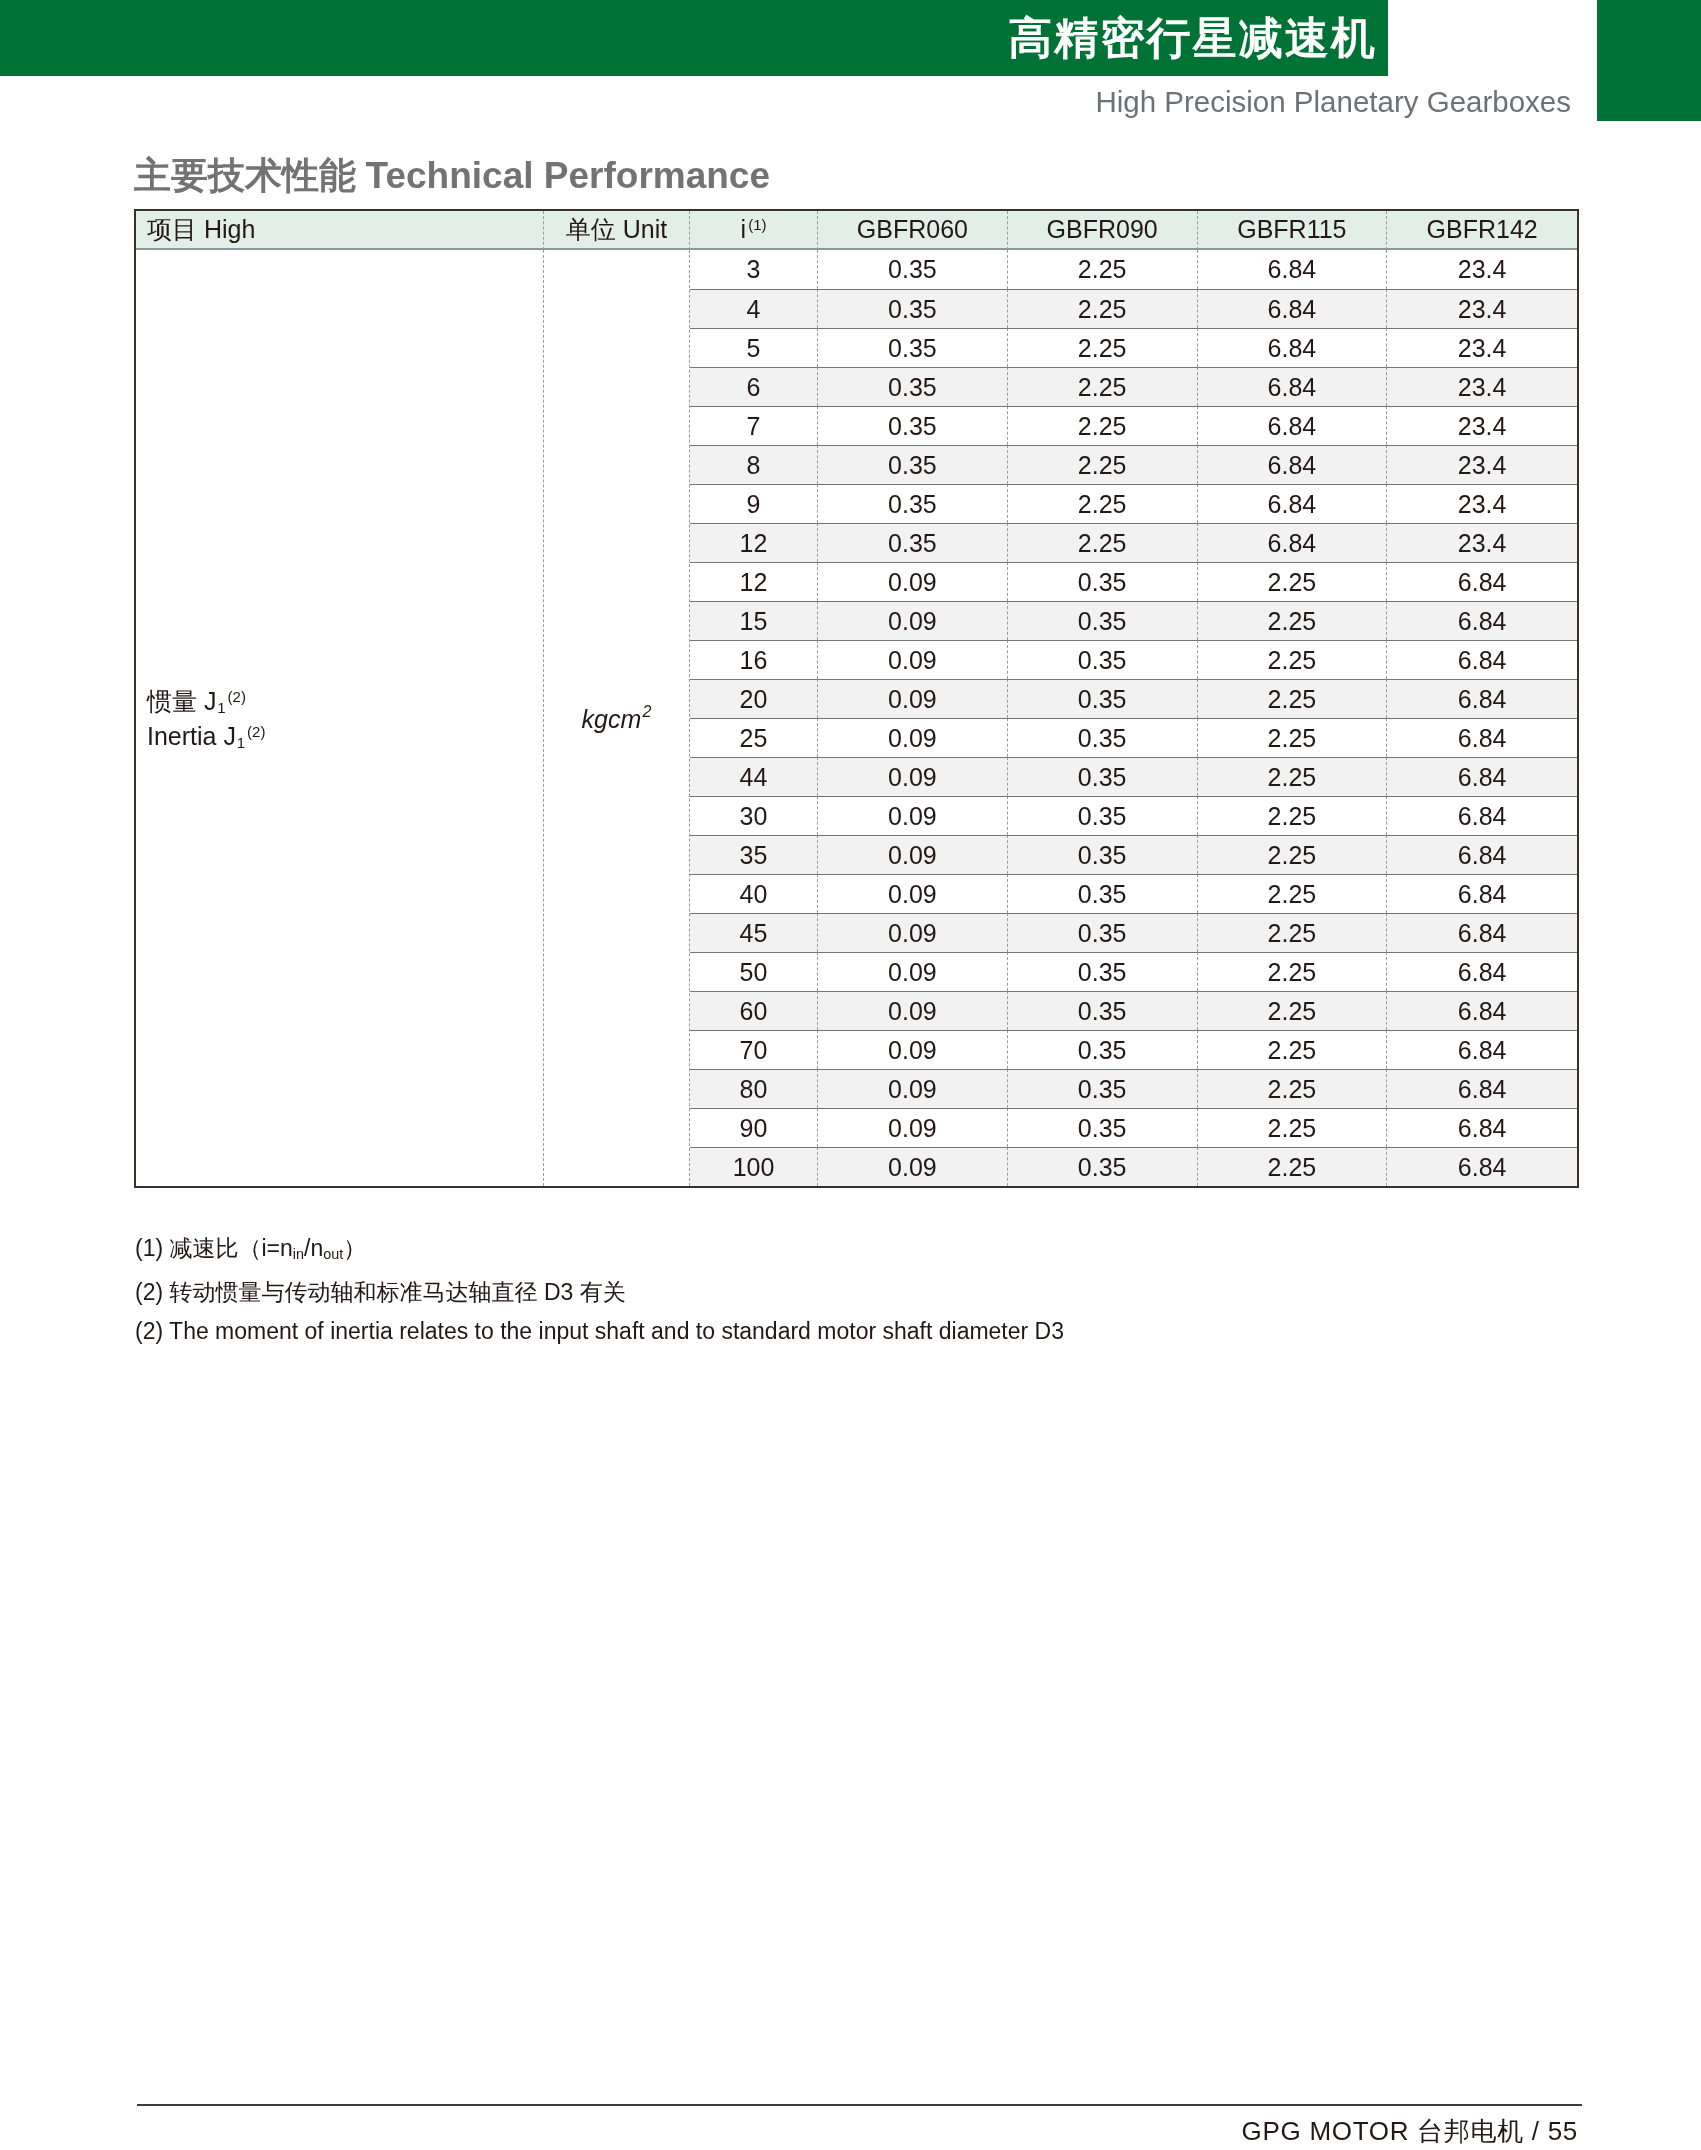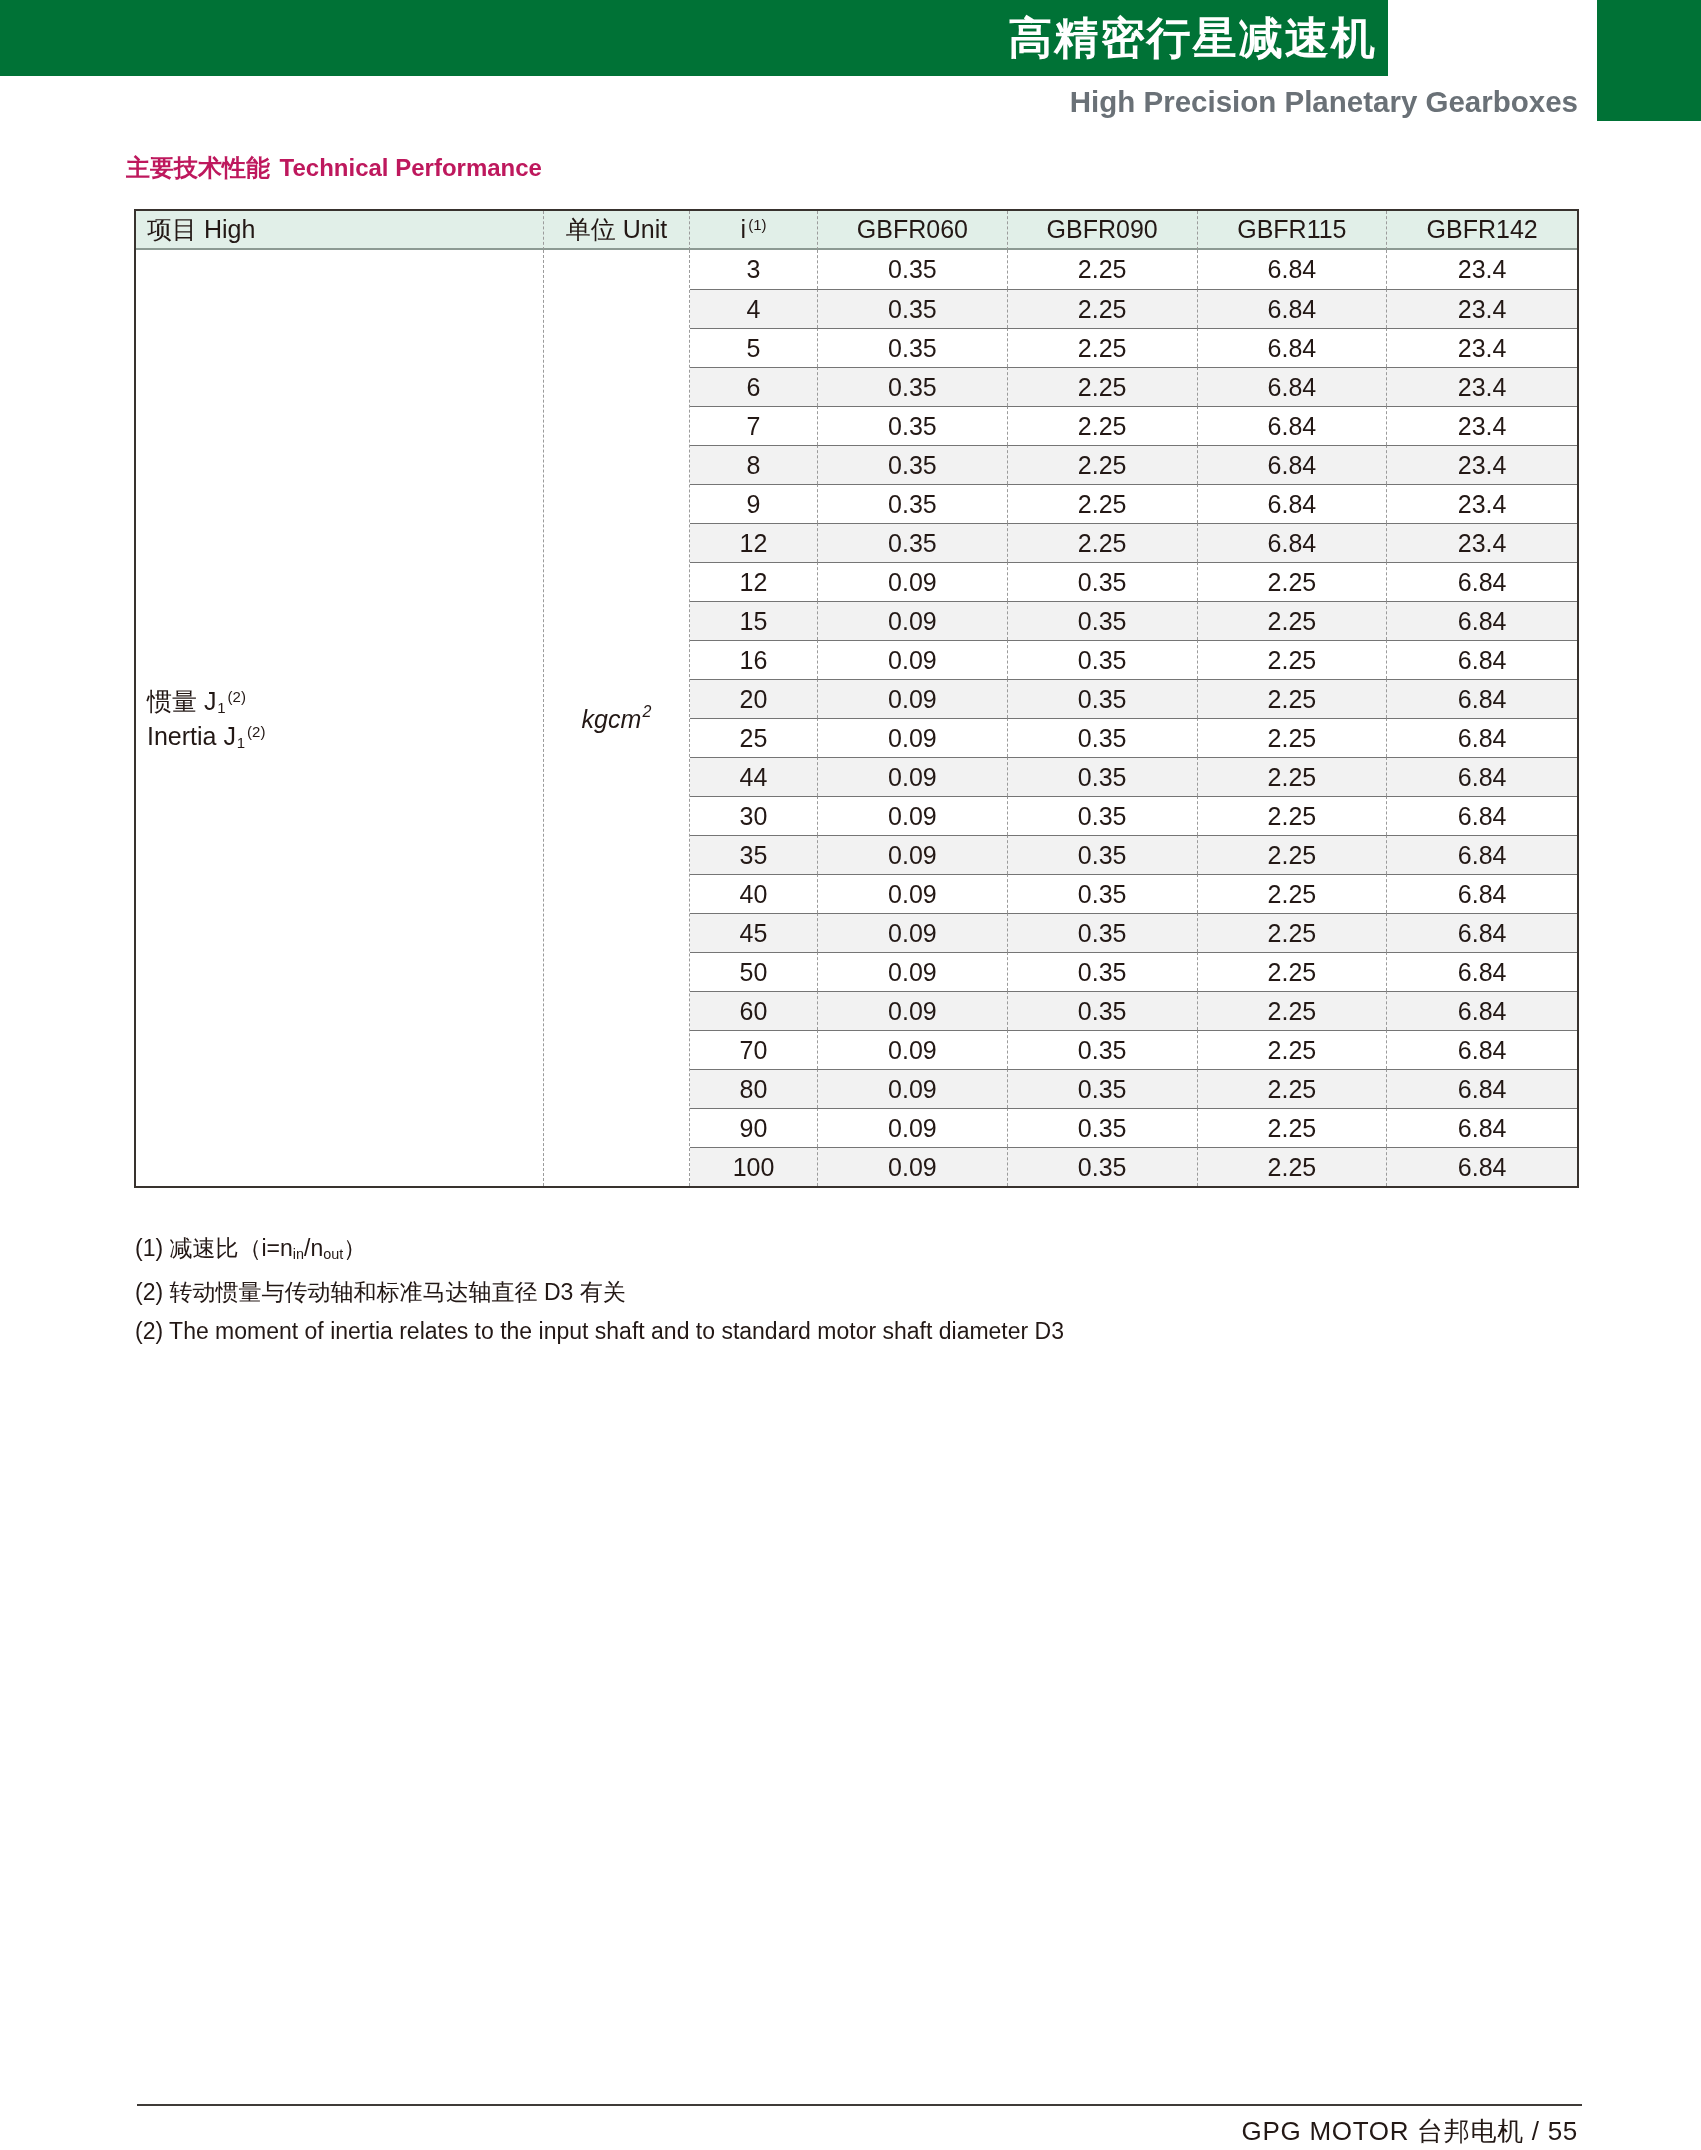--- a/index.html
+++ b/index.html
@@ -19,29 +19,29 @@
   }
   .green-bar .cn-title {
     color: #ffffff; font-size: 44px; font-weight: bold; letter-spacing: 2.1px;
     line-height: 1;
   }
   .green-block {
     position: absolute; left: 1597px; top: 0; width: 105px; height: 121px;
     background: var(--brand-green, #007236);
   }
   .subtitle {
-    position: absolute; top: 84px; right: 124px;
-    font-size: 29.5px; font-weight: bold; color: var(--subtitle-gray, #6A7177);
+    position: absolute; top: 84px; right: 131px;
+    font-size: 29.5px; font-weight: normal; color: var(--subtitle-gray, #6A7177);
     line-height: 1.2;
   }
 
   
   .section-title {
-    position: absolute; left: 126px; top: 154px;
-    font-size: 24px; font-weight: bold; color: #be185d; line-height: 1.2;
+    position: absolute; left: 134px; top: 154px;
+    font-size: 37px; font-weight: bold; color: #737373; line-height: 1.2;
   }
   .section-title .en { margin-left: 9.6px; }
 
   
   #table-grid {
     position: absolute; left: 134px; top: 209px; width: 1445px;
     display: grid;
     grid-template-columns: 408px 146px 128px repeat(4, 1fr);
     grid-template-rows: 39px;
     grid-auto-rows: 39px;

